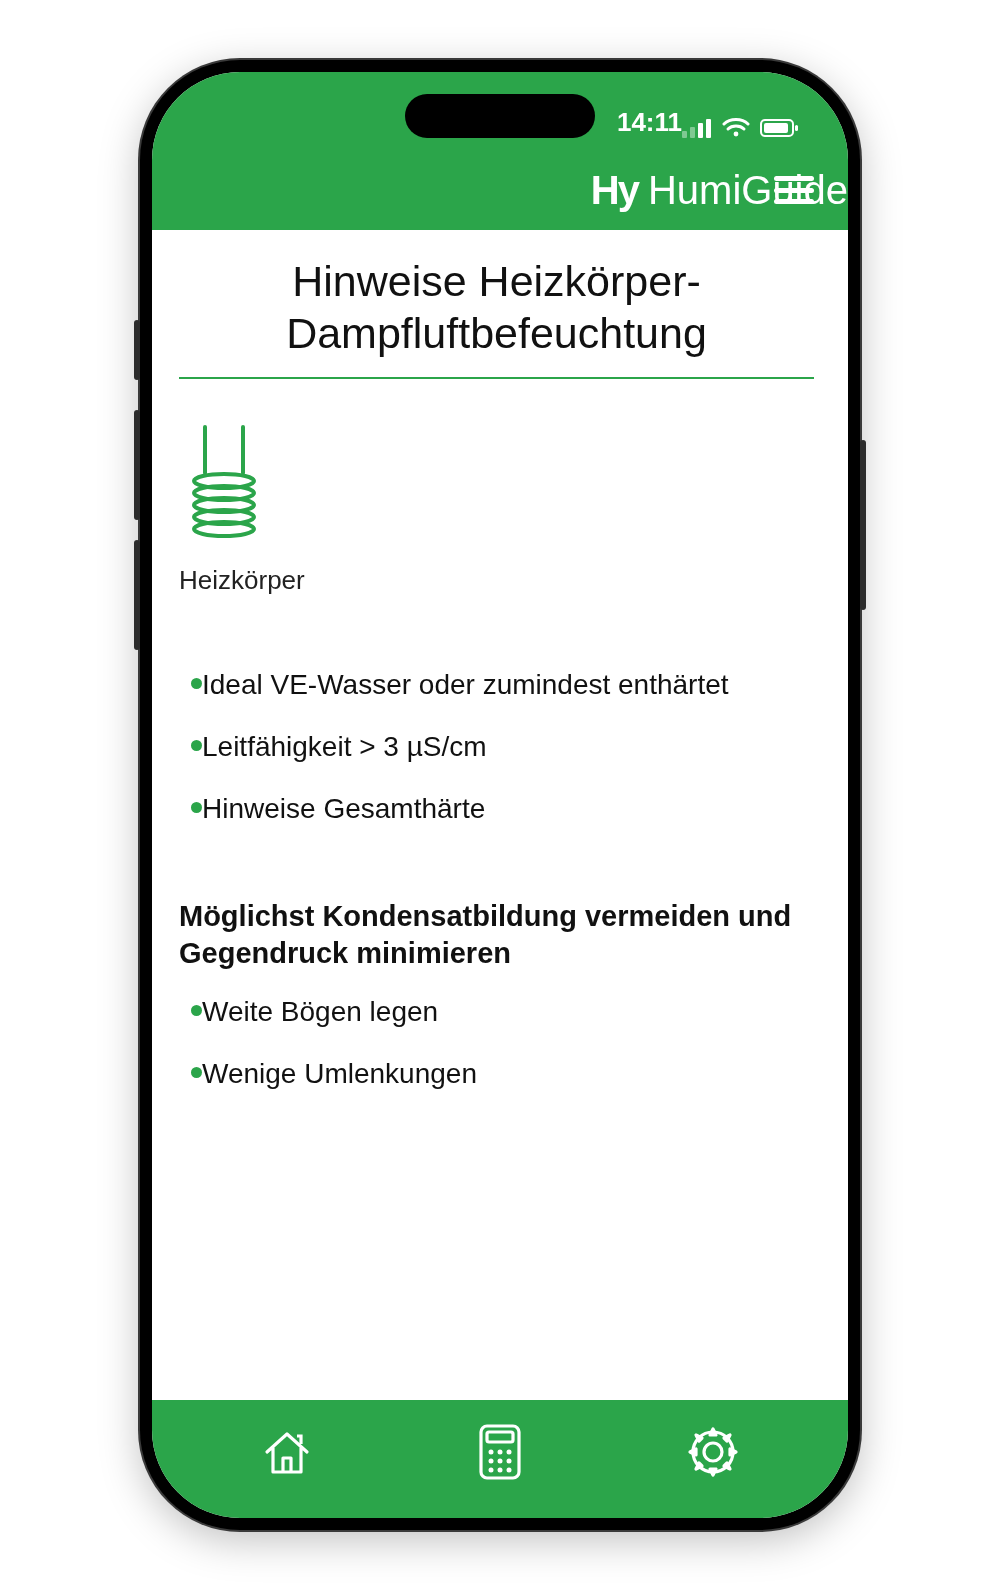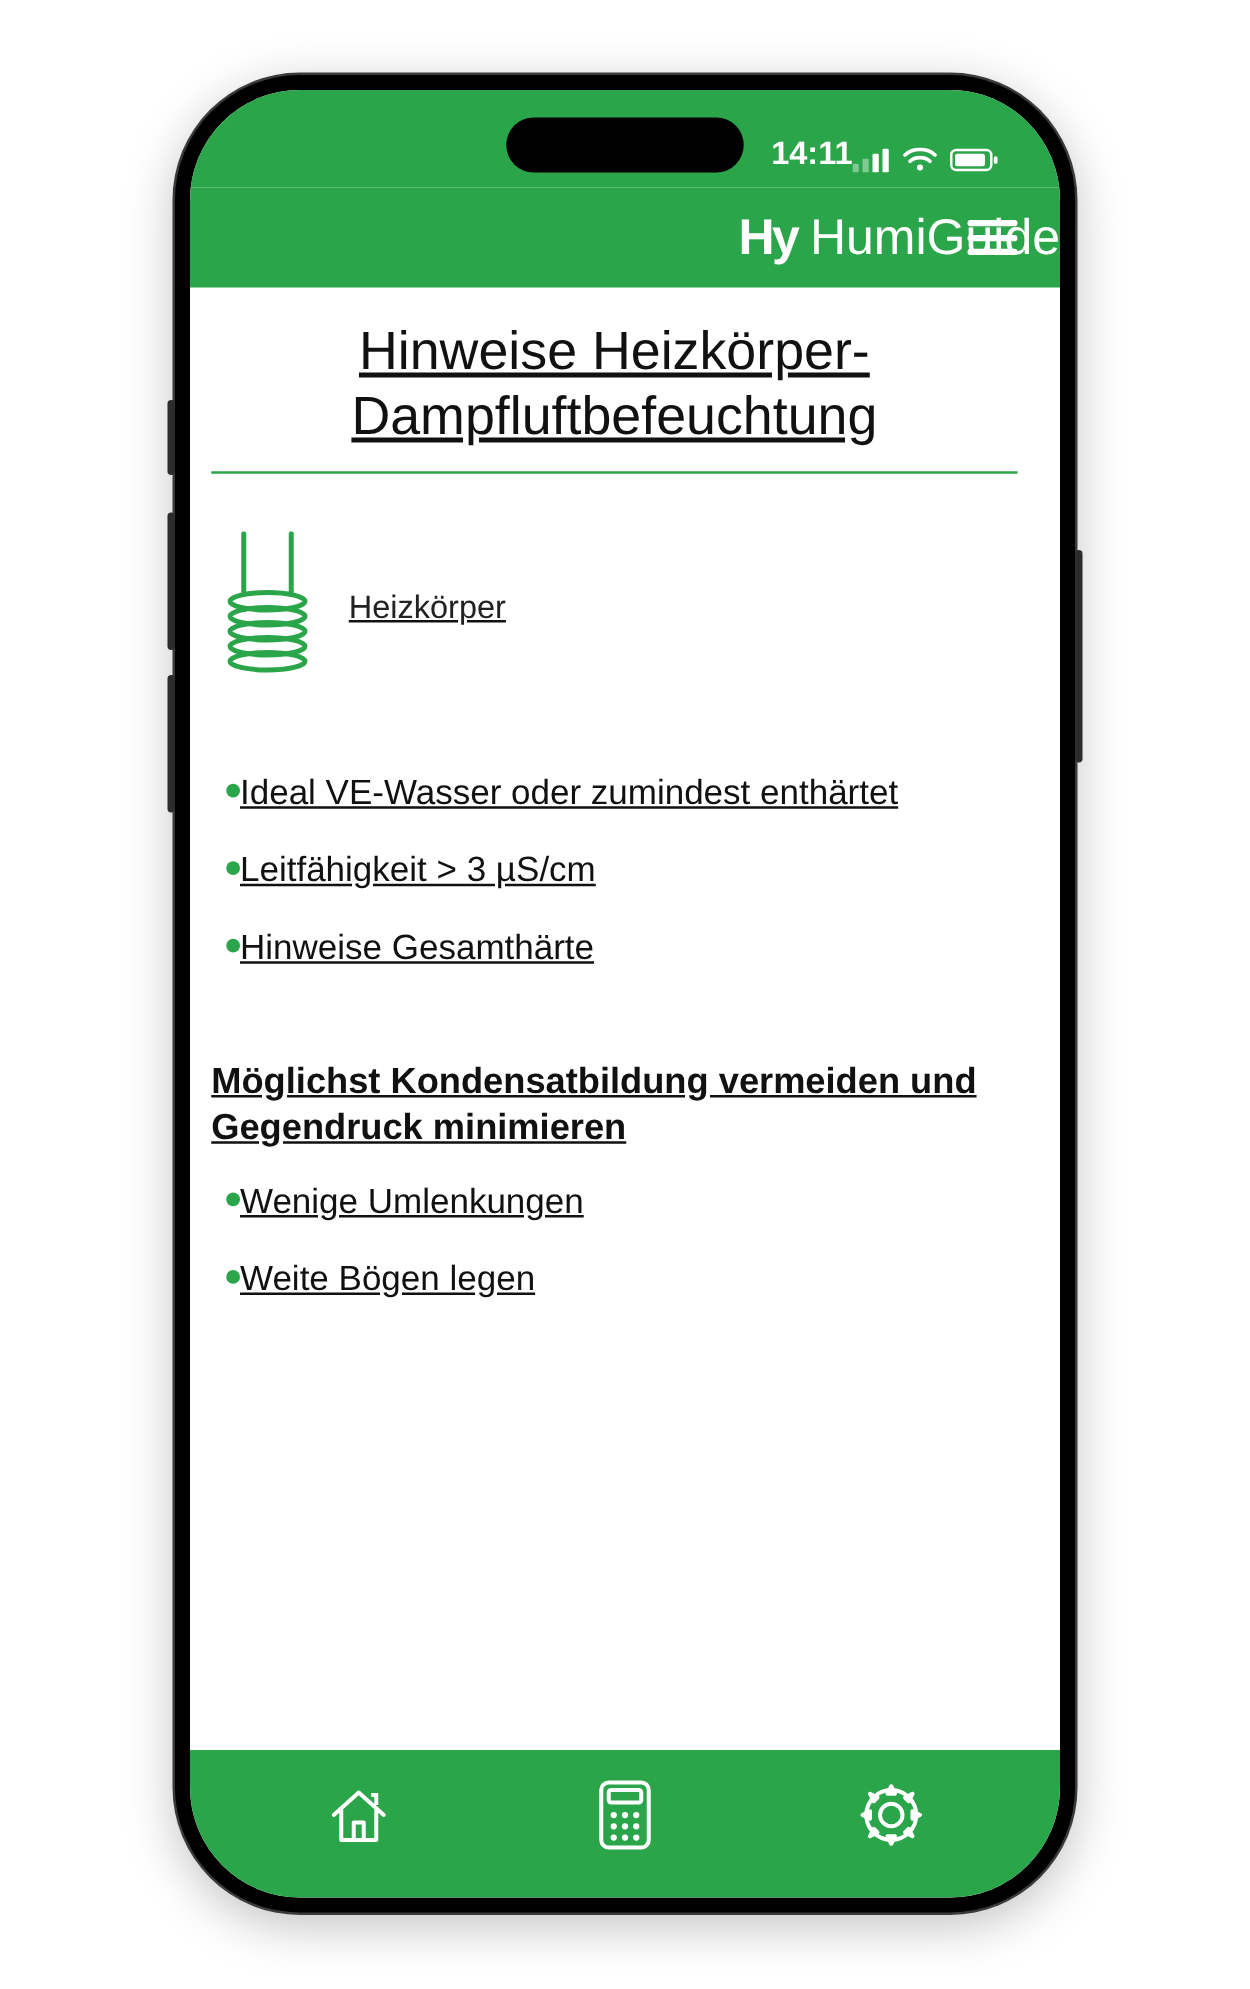--- a/index.html
+++ b/index.html
@@ -97,37 +97,37 @@
     flex-direction: column;
     justify-content: space-between;
     cursor: pointer;
   }
   .hamburger span { display: block; height: 5px; background: #fff; border-radius: 3px; }
 
   
   .content {
     flex: 1;
     overflow: hidden;
-    padding: 26px 34px 0 17px;
+    padding: 26px 34px 0 27px;
     color: #111;
-    text-decoration: underline;
   }
   .page-title {
     font-size: 43px;
     font-weight: 400;
     text-align: center;
     line-height: 1.2;
     white-space: pre-line;
     padding-bottom: 18px;
     border-bottom: 2px solid #2ba54a;
   }
   .hero {
     margin-top: 46px;
     display: flex;
-    align-items: center;
+    flex-direction: column;
+    align-items: flex-start;
     gap: 20px;
   }
   .hero-caption { font-size: 26px; color: #222; }
   .sections { margin-top: 70px; }
   .section { margin-bottom: 46px; }
   .section-title {
     font-size: 29px;
     font-weight: 700;
     margin-bottom: 20px;
     line-height: 1.3;
@@ -245,25 +245,25 @@
             </div>
             <div class="item">
               <span class="bullet"></span>
               <span>Hinweise Gesamthärte</span>
             </div>
           </div>
           <div class="section">
             <div class="section-title">Möglichst Kondensatbildung vermeiden und Gegendruck minimieren</div>
             <div class="item">
               <span class="bullet"></span>
+              <span>Weite Bögen legen</span>
+            </div>
+            <div class="item">
+              <span class="bullet"></span>
               <span>Wenige Umlenkungen</span>
-            </div>
-            <div class="item">
-              <span class="bullet"></span>
-              <span>Weite Bögen legen</span>
             </div>
           </div>
         </div>
     </div>
 
     <div class="bottom-nav">
       <div class="nav-btn">
         <svg width="56" height="56" viewBox="0 0 56 56">
           <path d="M8 28 L28 10 L48 28 M14 24 V48 H42 V24 M24 48 V34 H32 V48" stroke-linejoin="round" stroke-linecap="round"></path>
           <path d="M38 12 H42 V20"></path>

